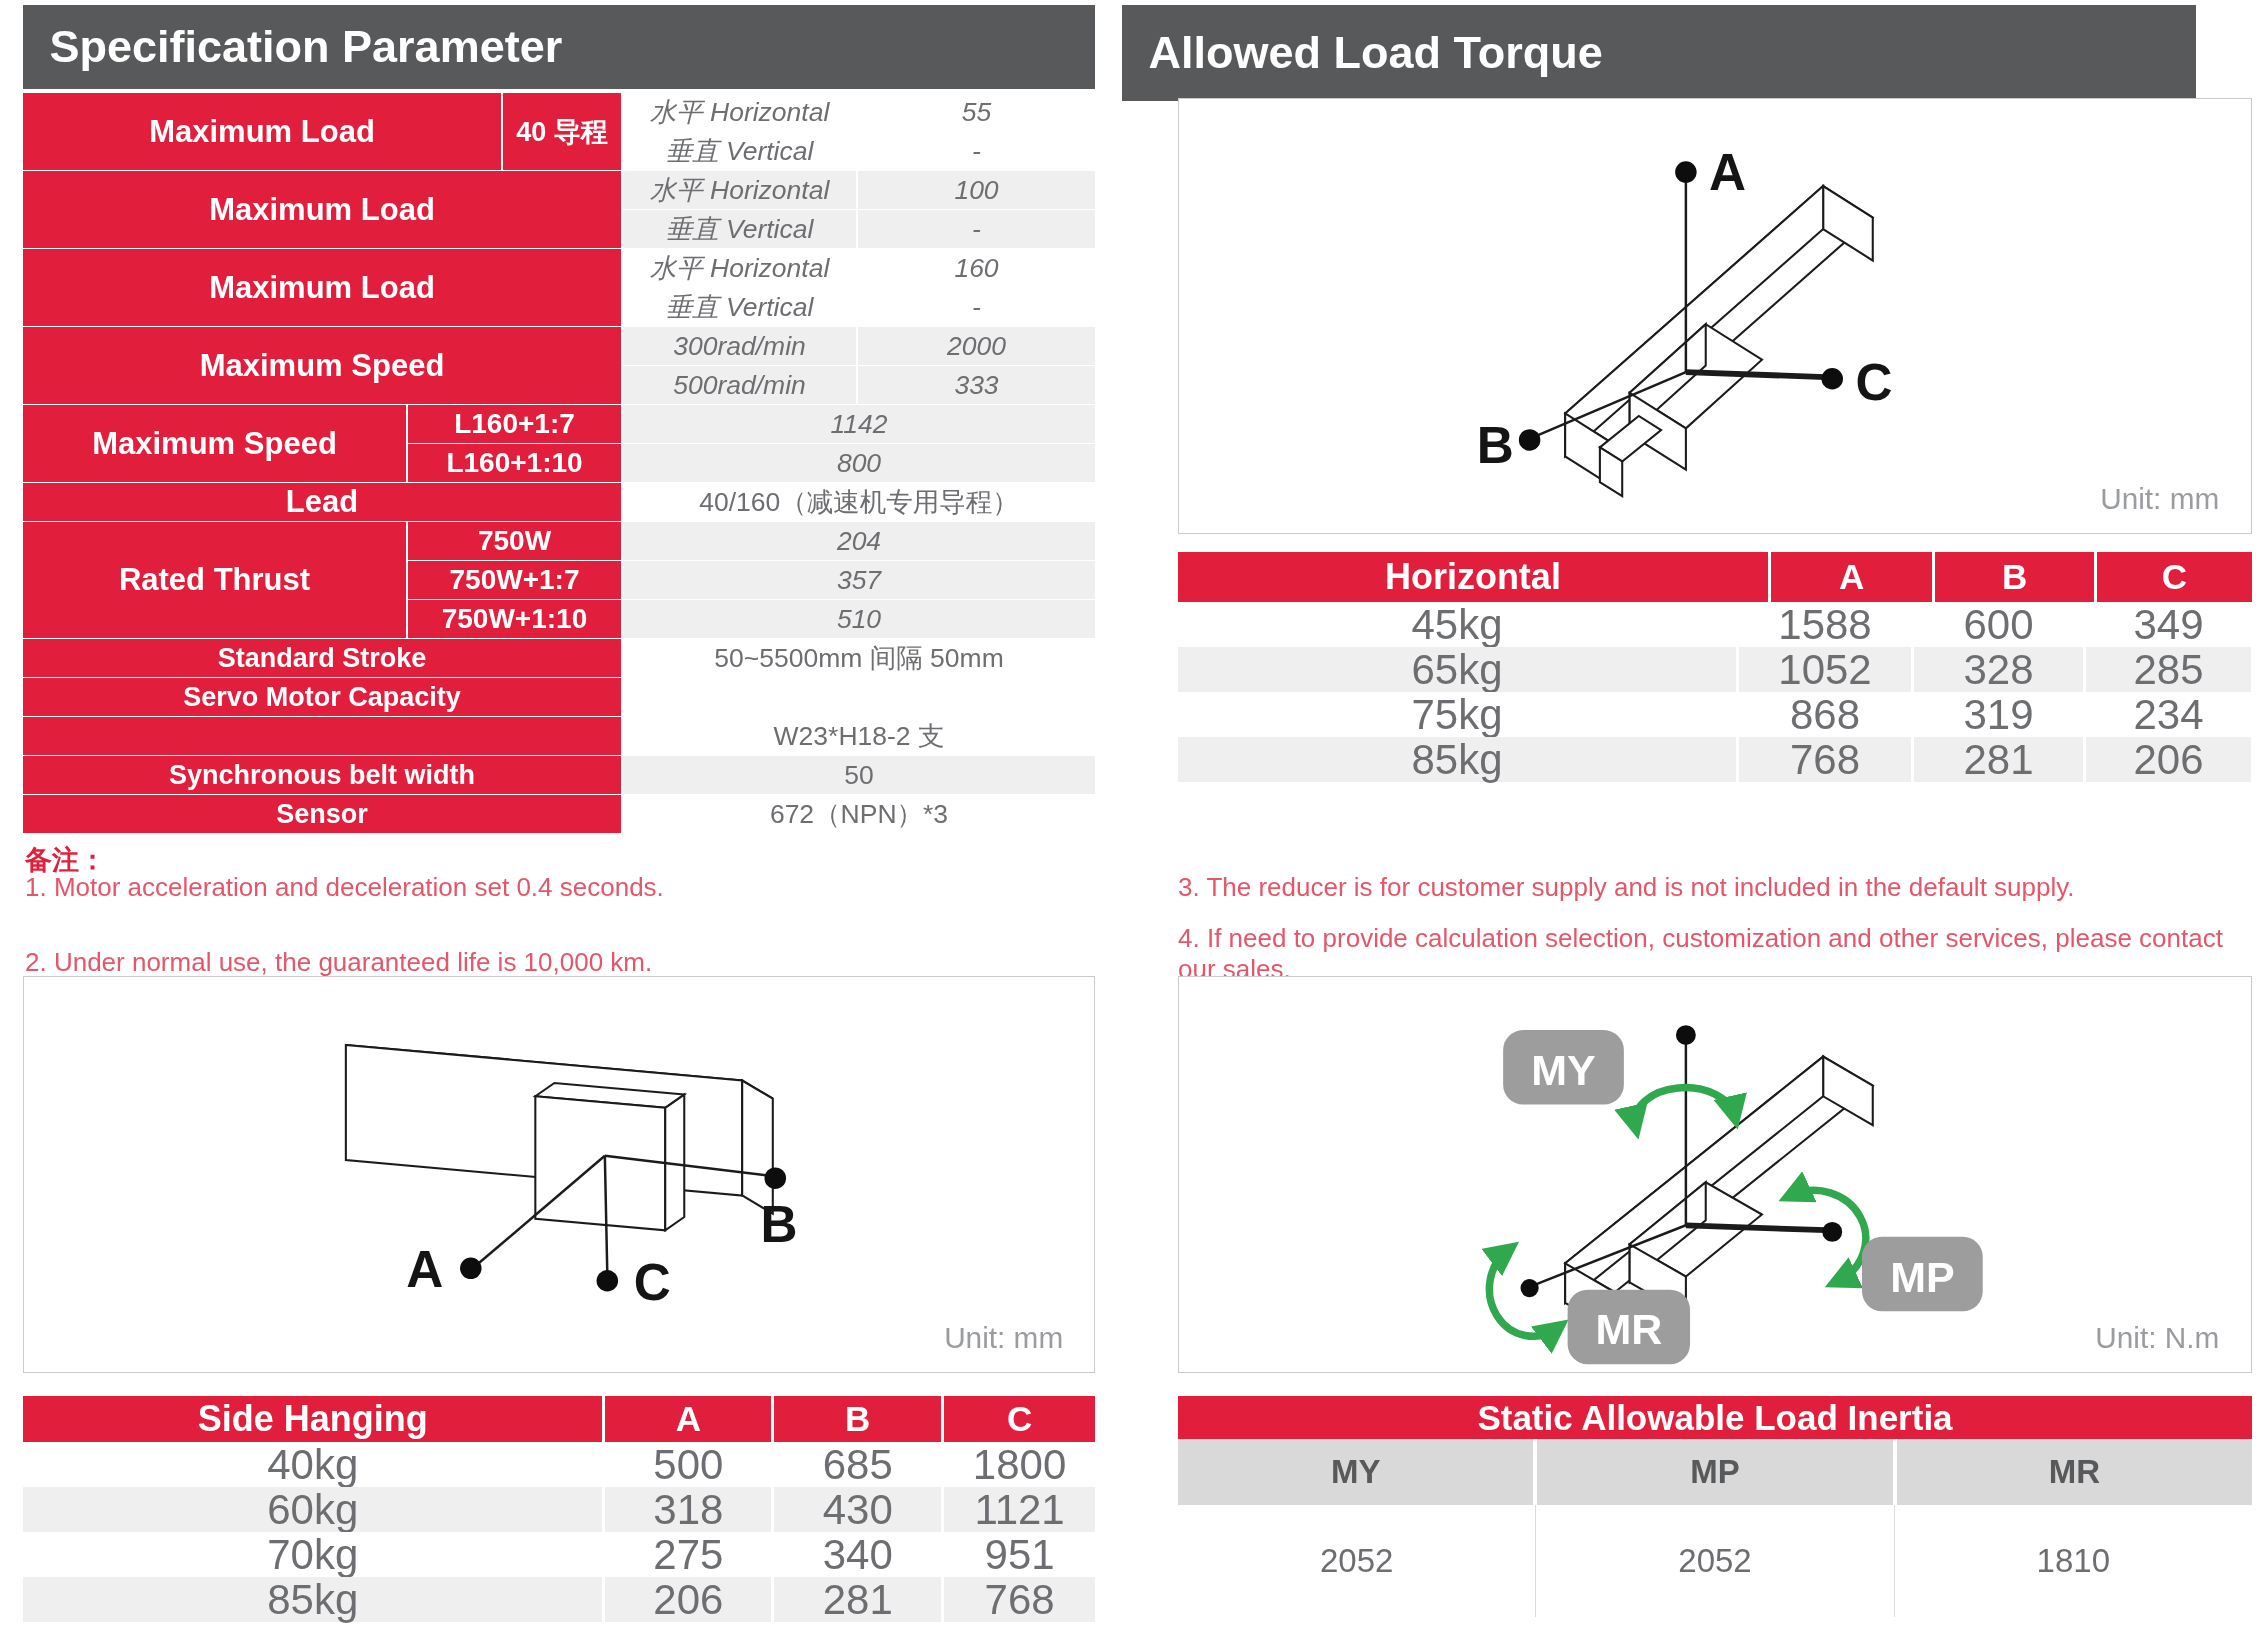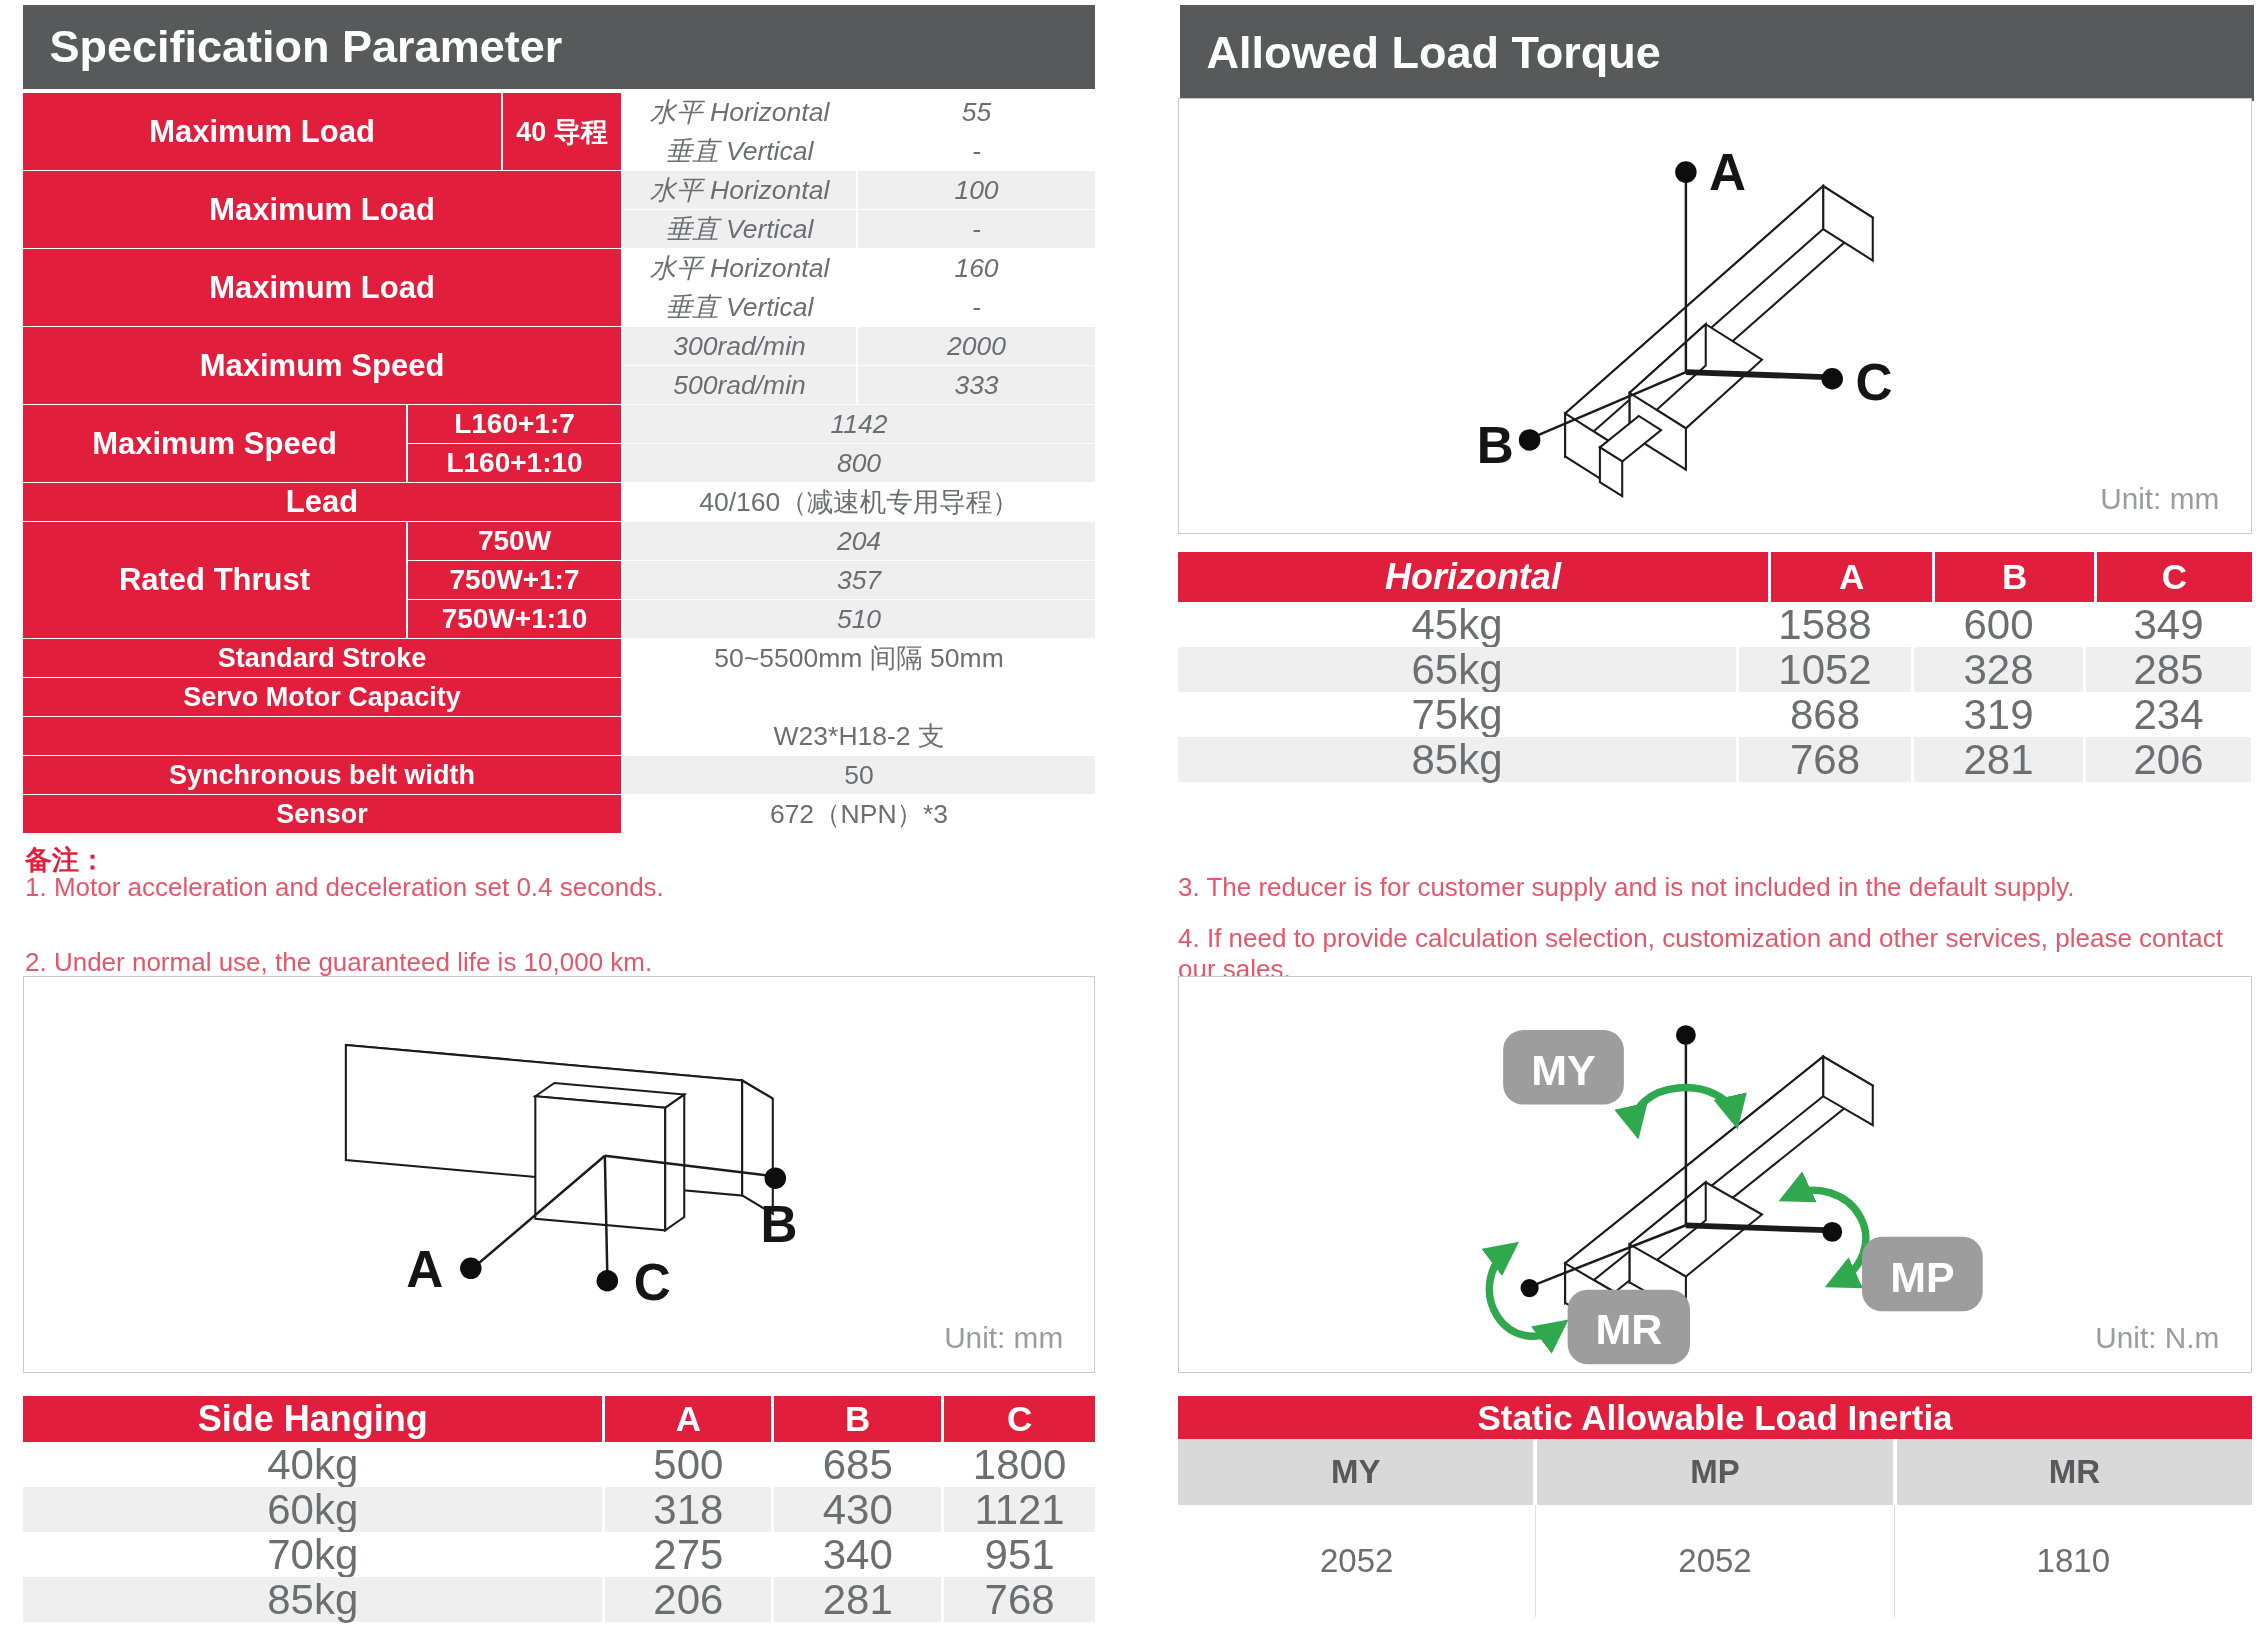--- a/index.html
+++ b/index.html
@@ -198,21 +198,21 @@
       <div class="mval bw">672（NPN）*3</div>
     </div>
   </div>
 
   <div class="note-heading" style="left:25px;top:842px;">备注：</div>
   <div class="note" style="left:25px;top:872px;">1.  Motor acceleration and deceleration set 0.4 seconds.</div>
   <div class="note" style="left:25px;top:923px;margin-top:24px;">2.  Under normal use, the guaranteed life is 10,000 km.</div>
   <div class="note" style="left:1178px;top:872px;">3. The reducer is for customer supply and is not included in the default supply.</div>
   <div class="note" style="left:1178px;top:923px;">4.  If need to provide calculation selection, customization and other services, please contact our sales.</div>
 
-  <div class="panel-header" style="left:1180px;top:5px;width:1074px;height:96px;">
+  <div class="panel-header" style="left:1122px;top:5px;width:1074px;height:96px;">
     <span>Allowed Load Torque</span>
   </div>
 
   <div class="diagram-box" style="left:1178px;top:98px;width:1074px;height:436px;">
     <svg width="1070" height="433" viewBox="0 0 1294 523">
       <g stroke="#1b1b1b" stroke-width="2.5" fill="#ffffff">
         <polygon points="467,380 779,105 839,143 527,418"></polygon>
         <polygon points="779,105 839,143 839,195 779,157"></polygon>
         <polygon points="467,380 779,105 779,157 467,432"></polygon>
         <polygon points="467,380 527,418 527,470 467,432"></polygon>
@@ -230,21 +230,21 @@
       <circle cx="790" cy="338" r="13" fill="#0d0d0d"></circle>
       <text class="dlabel" x="641" y="110">A</text>
       <text class="dlabel" x="360" y="440">B</text>
       <text class="dlabel" x="818" y="364">C</text>
       <text class="unit-text" x="1258" y="496" text-anchor="end">Unit: mm</text>
     </svg>
   </div>
 
   <div class="data-table" style="left:1178px;top:552px;width:1074px;">
     <div class="dt-header" style="height:50px;">
-      <div class="h-label" style="width:631px;font-style:italic;">Horizontal</div>
+      <div class="h-label" style="width:631px;">Horizontal</div>
       <div class="h-col" style="width:175px;">A</div>
       <div class="h-col" style="width:172px;">B</div>
       <div class="h-col last" style="width:165px;">C</div>
     </div>
     <div class="dt-row">
       <div class="c bw" style="width:561px;">45kg</div>
       <div class="c bw" style="width:175px;">1588</div>
       <div class="c bw" style="width:172px;">600</div>
       <div class="c bw last" style="width:165px;">349</div>
     </div>

